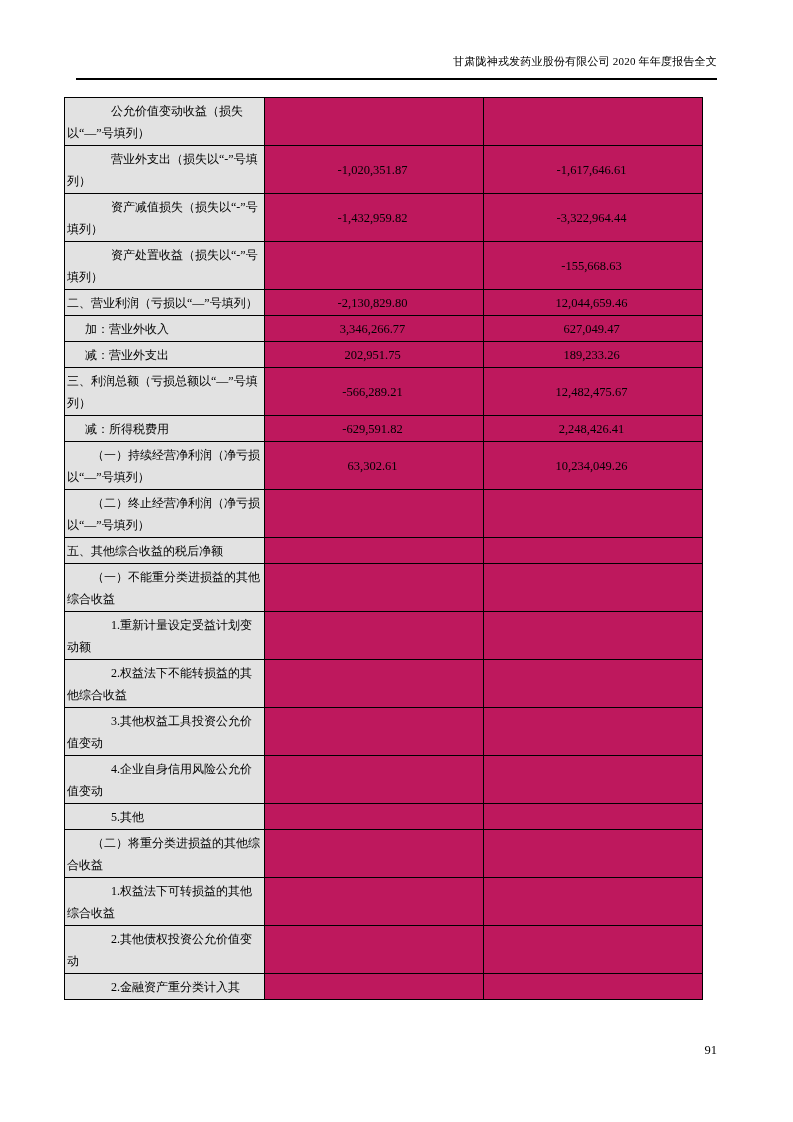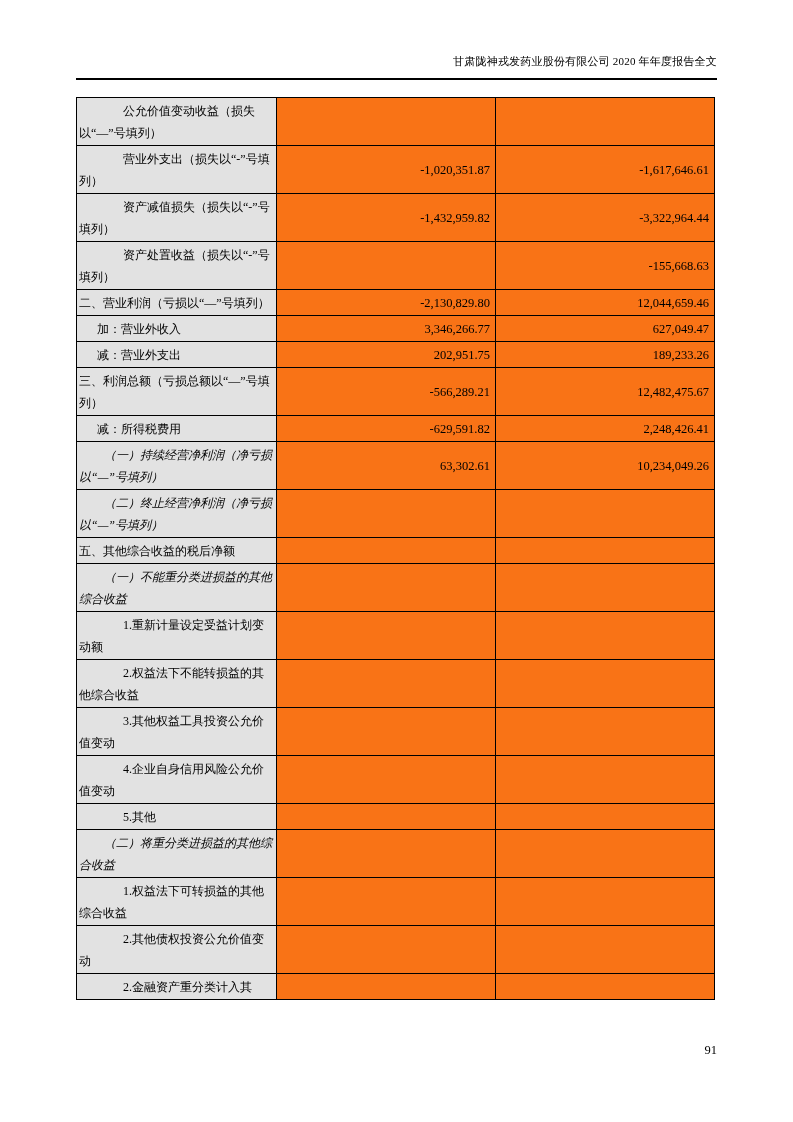--- a/index.html
+++ b/index.html
@@ -29,21 +29,21 @@
     position: absolute;
     top: 78px;
     left: 76px;
     width: 641px;
     height: 2px;
     background: var(--border-color, #000000);
   }
   table.income-table {
     position: absolute;
     top: 97px;
-    left: 76px;
+    left: 64px;
     width: 638px;
     border-collapse: collapse;
     table-layout: fixed;
   }
   col.c-label { width: 200px; }
   col.c-val   { width: 219px; }
   td.cell {
     border: 1px solid var(--border-color, #000000);
     font-size: 12px;
     vertical-align: middle;
@@ -53,29 +53,29 @@
   tr.h1 { height: 26px; }
   tr.h2 { height: 48px; }
   td.label {
     background: var(--label-bg, #e2e2e2);
     padding: 0 2px;
     line-height: 22px;
     word-break: break-all;
   }
   tr.h1 td.label { white-space: nowrap; }
   td.value {
-    background: #f97316;
-    text-align: right;
+    background: #be185d;
+    text-align: center;
     padding: 0 5px 0 2px;
     font-size: 12.5px;
     line-height: 16px;
   }
   .ind0 { text-indent: 0; margin-left: 24px; }
   .ind1 { text-indent: 18px; }
-  .ind2 { text-indent: 25px; font-style: italic; }
+  .ind2 { text-indent: 25px; }
   .ind3 { text-indent: 44px; }
   .page-number {
     position: absolute;
     top: 1043px;
     left: 76px;
     width: 641px;
     text-align: right;
     font-size: 12.5px;
   }
 </style>

